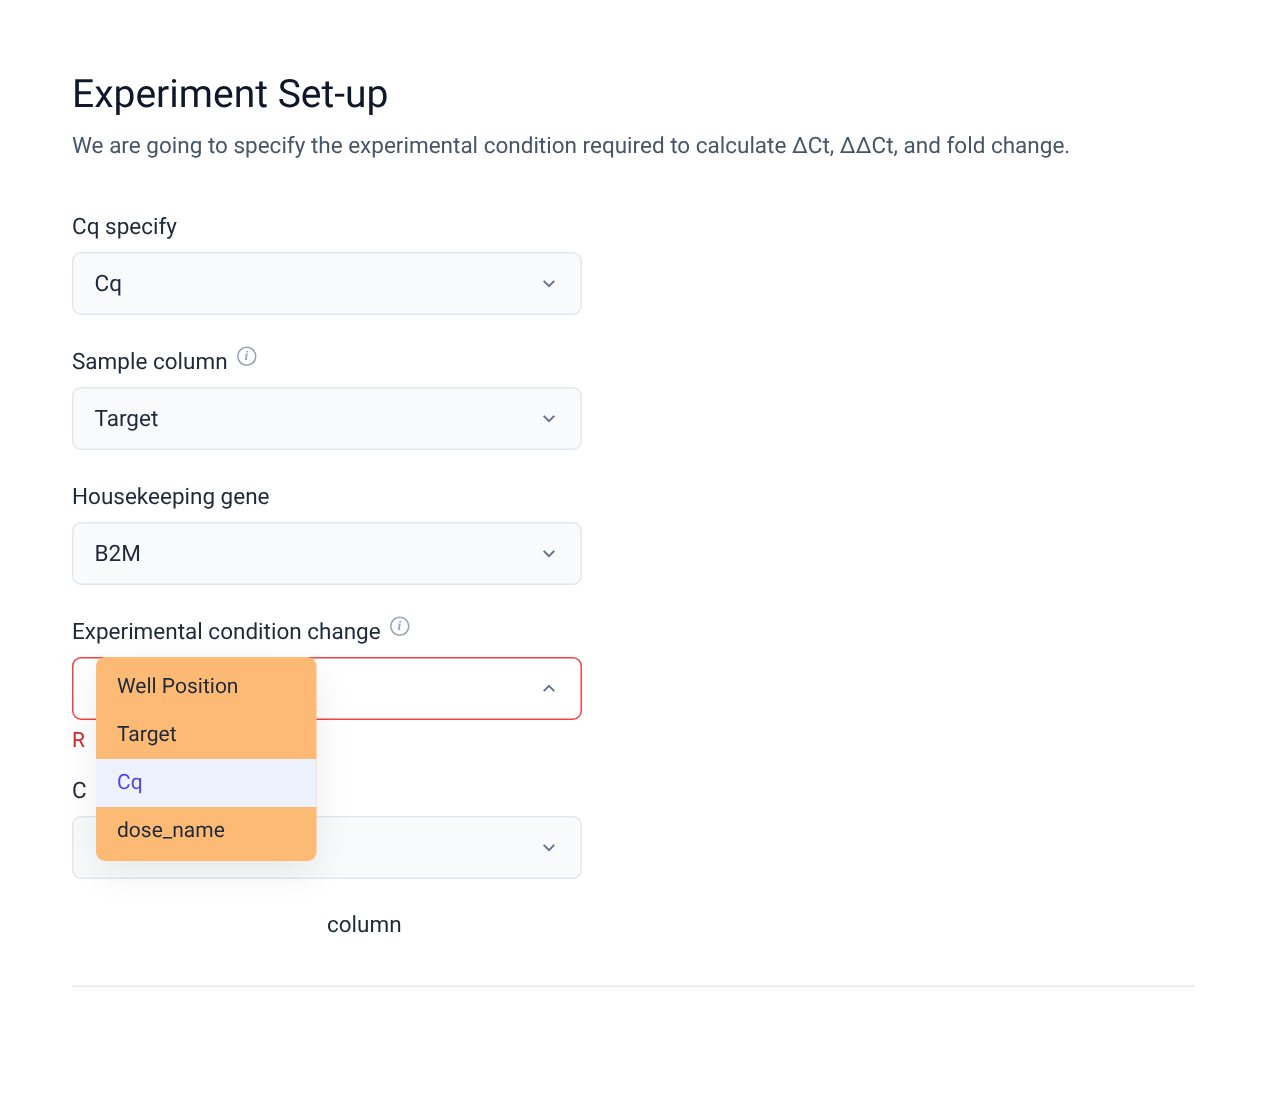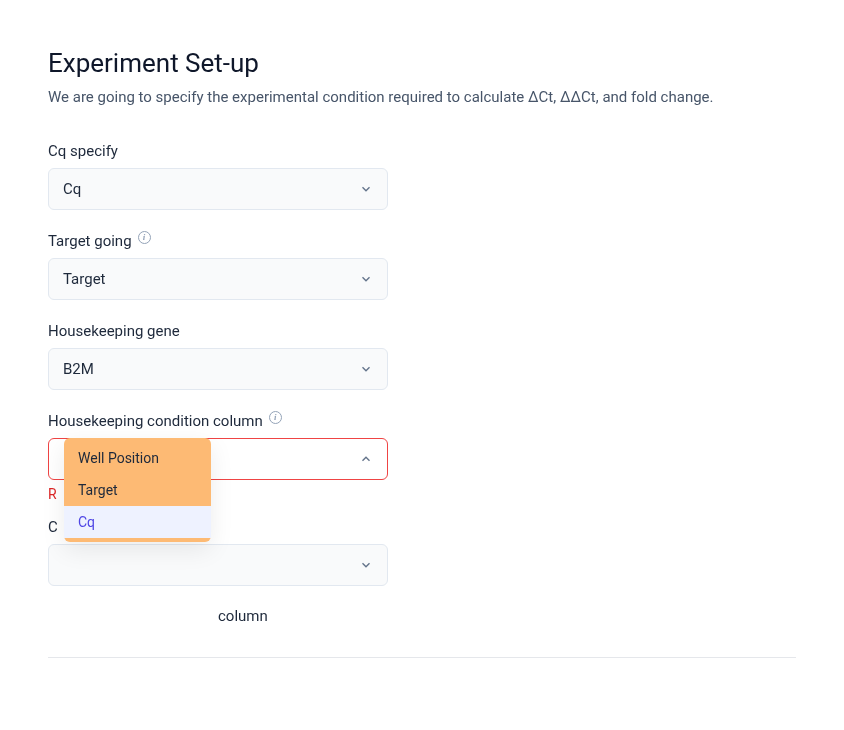--- a/index.html
+++ b/index.html
@@ -142,21 +142,21 @@
     <span class="chevron">
       <svg viewBox="0 0 16 16" fill="none" stroke="currentColor" stroke-width="1.6">
           <path d="M4 6l4 4 4-4"></path>
         </svg>
     </span>
   </div>
 </div>
 
 <div class="field">
   <div class="label-row">
-    <span class="field-label">Target going</span>
+    <span class="field-label">Sample column</span>
     <span class="info-icon">i</span>
   </div>
   <div class="select-control">
     <span class="select-value">Target</span>
     <span class="chevron">
       <svg viewBox="0 0 16 16" fill="none" stroke="currentColor" stroke-width="1.6">
           <path d="M4 6l4 4 4-4"></path>
         </svg>
     </span>
   </div>
@@ -171,21 +171,21 @@
     <span class="chevron">
       <svg viewBox="0 0 16 16" fill="none" stroke="currentColor" stroke-width="1.6">
           <path d="M4 6l4 4 4-4"></path>
         </svg>
     </span>
   </div>
 </div>
 
 <div class="field dropdown-wrapper">
   <div class="label-row">
-    <span class="field-label">Housekeeping condition column</span>
+    <span class="field-label">Experimental condition change</span>
     <span class="info-icon">i</span>
   </div>
 
   <div class="below-group">
     <div class="select-control open">
       <span class="select-value"></span>
       <span class="chevron">
         <svg viewBox="0 0 16 16" fill="none" stroke="currentColor" stroke-width="1.6">
             <path d="M4 10l4-4 4 4"></path>
           </svg>
@@ -210,15 +210,16 @@
 
     <div style="height: 20px;"></div>
     <span class="partial-label" style="padding-left:170px;"> column</span>
 
     <hr class="hr-bottom">
 
     <div class="dropdown-menu" id="dropdown-menu">
         <div class="dropdown-item">Well Position</div>
         <div class="dropdown-item">Target</div>
         <div class="dropdown-item highlighted">Cq</div>
+        <div class="dropdown-item">dose_name</div>
       </div>
   </div>
 </div>
 
 </body></html>

